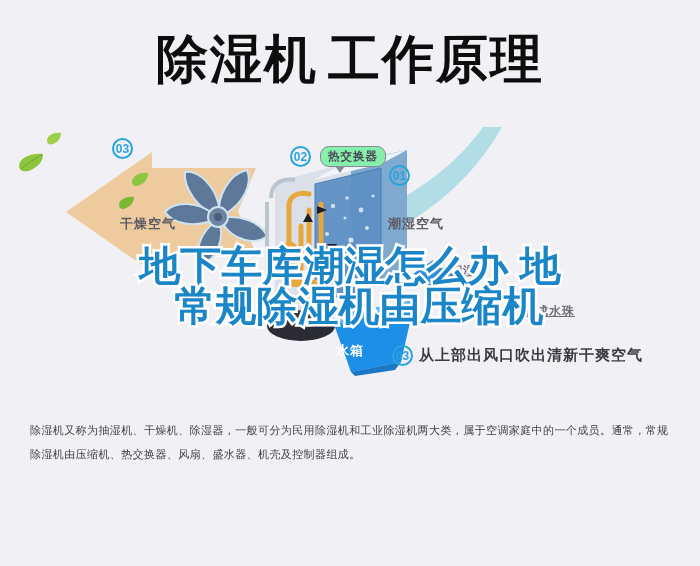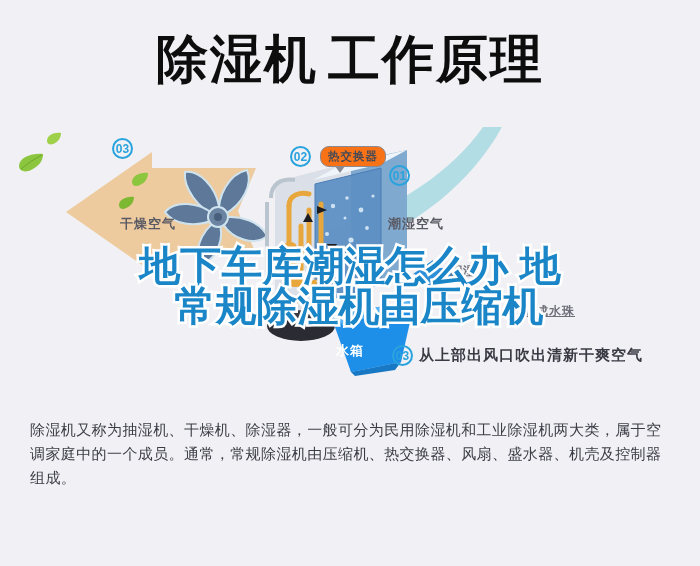--- a/index.html
+++ b/index.html
@@ -57,21 +57,21 @@
     box-sizing:border-box;
   }
   .difflabel{
     position:absolute;color:#5a5a64;font-size:13px;font-weight:bold;
     white-space:nowrap;letter-spacing:1px;
   }
   .bubble{
     position:absolute;
     border:1.5px solid #8a8a95;border-radius:9px;
     padding:2px 7px;color:#4a4a55;font-size:11.5px;font-weight:bold;
-    background:#f97316;white-space:nowrap;letter-spacing:1px;
+    background:#86efac;white-space:nowrap;letter-spacing:1px;
   }
   .bubble:after{
     content:"";position:absolute;left:14px;bottom:-7px;
     width:0;height:0;border-left:5px solid transparent;
     border-right:5px solid transparent;border-top:7px solid #8a8a95;
   }
   .tanktext{
     position:absolute;color:#ffffff;font-size:13px;font-weight:bold;
     letter-spacing:1px;white-space:nowrap;
   }
@@ -92,21 +92,21 @@
     paint-order:stroke fill;
     text-shadow:
       0 0 0 #fff;
   }
   .overlay .line{display:block;white-space:nowrap;}
   .overlay .l2{padding-left:18px;}
 
   
   .body{
     position:absolute;left:30px;top:418px;width:645px;
-    color:#3c3c46;font-size:15px;line-height:24px;
+    color:#3c3c46;font-size:11px;line-height:24px;
     letter-spacing:0.4px;
   }
   .body p{margin:0 0 14px 0;}
 </style>
 </head>
 <body>
 
 <div id="page">
 
   <div class="title">

